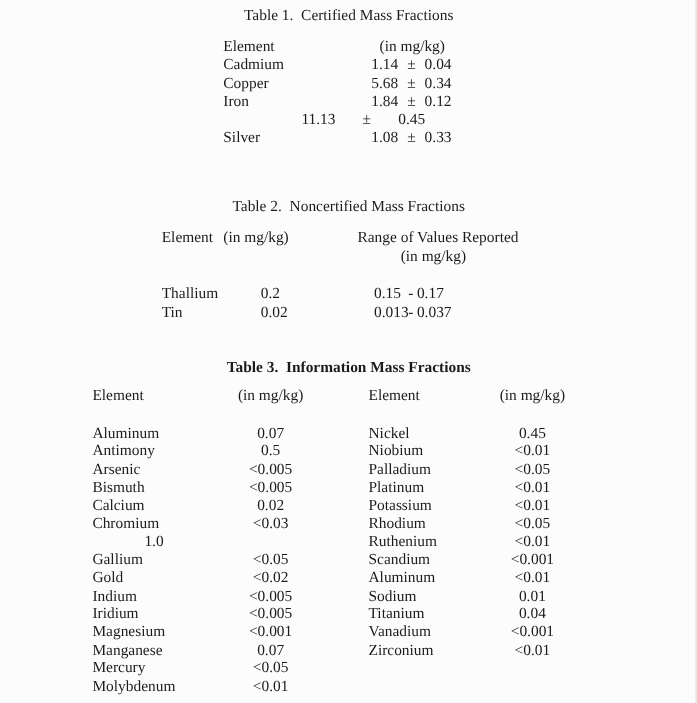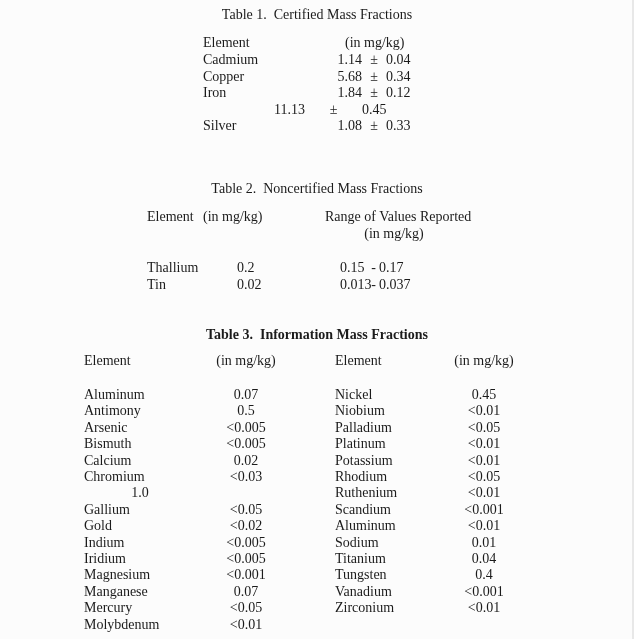--- a/index.html
+++ b/index.html
@@ -204,24 +204,20 @@
     </div>
     <div class="t3-row-r">
       <span>Sodium</span>
       <span class="t3-val">0.01</span>
     </div>
     <div class="t3-row-r">
       <span>Titanium</span>
       <span class="t3-val">0.04</span>
     </div>
     <div class="t3-row-r">
-      <span>Tungsten</span>
-      <span class="t3-val">0.4</span>
-    </div>
-    <div class="t3-row-r">
       <span>Vanadium</span>
       <span class="t3-val">&lt;0.001</span>
     </div>
     <div class="t3-row-r">
       <span>Zirconium</span>
       <span class="t3-val">&lt;0.01</span>
     </div>
   </div>
 
 </div>

